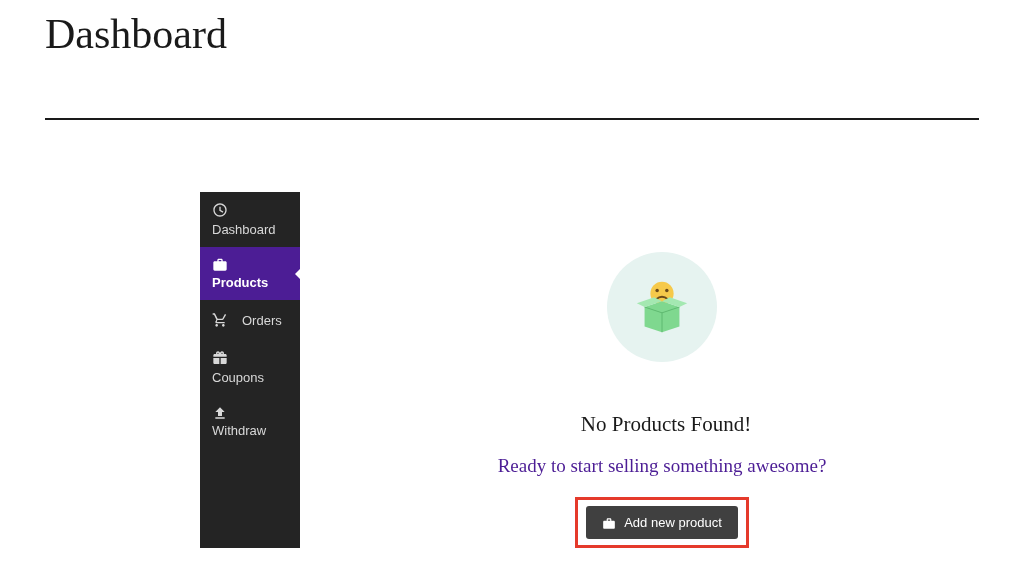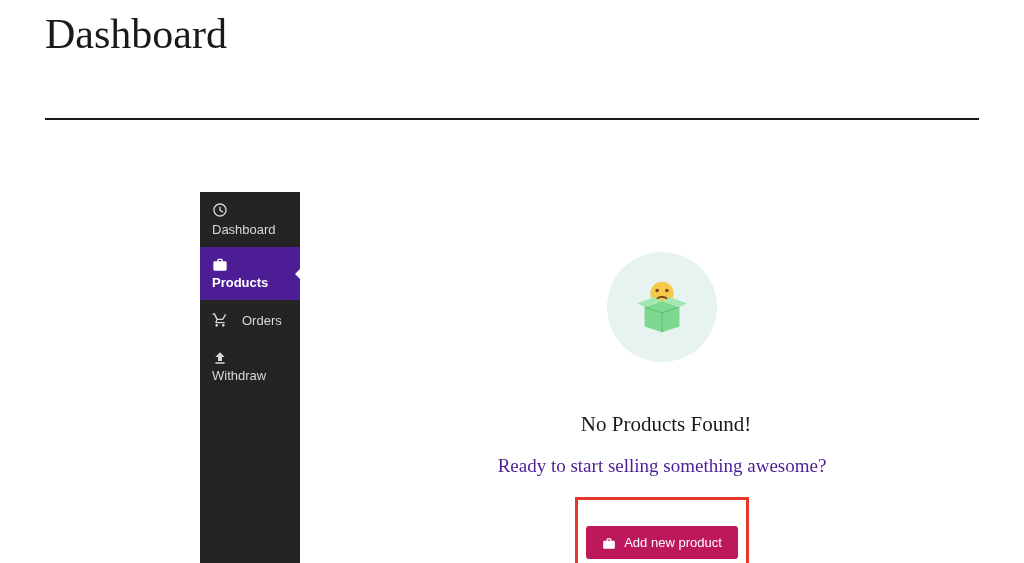--- a/index.html
+++ b/index.html
@@ -121,32 +121,31 @@
       color: #4c1d95;
       margin-bottom: 20px;
       font-family: Georgia, serif;
     }
     .highlight-box {
       border: 3px solid #e53a2b;
       padding: 6px 8px;
       display: inline-block;
     }
     .add-button {
-      background: #be185d;
+      background: #404040;
       color: #ffffff;
       border: none;
       padding: 9px 16px;
       font-size: 13px;
       font-family: Arial, sans-serif;
       border-radius: 3px;
       cursor: pointer;
       display: flex;
       align-items: center;
       gap: 8px;
-      margin-top: 20px;
     }
     .add-button-icon {
       display: inline-flex;
     }
   </style>
 </head>
 <body>
 
 <div class="header">
   <h1 class="page-title">Dashboard</h1>
@@ -176,20 +175,28 @@
 
     <div class="sidebar-item-row">
       <span class="sidebar-item-icon">
         <svg width="16" height="16" viewBox="0 0 24 24" fill="currentColor">
             <path d="M7 18c-1.1 0-2 .9-2 2s.9 2 2 2 2-.9 2-2-.9-2-2-2zm10 0c-1.1 0-2 .9-2 2s.9 2 2 2 2-.9 2-2-.9-2-2-2zM7.2 14.6l.1-.4L8.1 12h7.4c.8 0 1.4-.4 1.8-1l3.9-7-1.8-1-3.9 7H8.5L4.3 2H1v2h2l3.6 7.6-1.4 2.5c-.2.3-.2.6-.2.9 0 1.1.9 2 2 2h12v-2H7.4c-.1 0-.2-.1-.2-.2v-.2z"></path>
           </svg>
       </span>
       <span class="sidebar-item-label">Orders</span>
     </div>
 
+    <div class="sidebar-item">
+      <span class="sidebar-item-icon">
+        <svg width="16" height="16" viewBox="0 0 24 24" fill="currentColor">
+            <path d="M20 6h-2.2c.1-.3.2-.6.2-1 0-1.7-1.3-3-3-3-1 0-1.9.5-2.5 1.3L12 4l-.5-.7C10.9 2.5 10 2 9 2 7.3 2 6 3.3 6 5c0 .4.1.7.2 1H4c-1.1 0-2 .9-2 2v2h20V8c0-1.1-.9-2-2-2zM9 4c.6 0 1 .4 1 1s-.4 1-1 1-1-.4-1-1 .4-1 1-1zm6 0c.6 0 1 .4 1 1s-.4 1-1 1-1-.4-1-1 .4-1 1-1zM2 19c0 1.1.9 2 2 2h7v-9H2v7zm11 2h7c1.1 0 2-.9 2-2v-7h-9v9z"></path>
+          </svg>
+      </span>
+      <span class="sidebar-item-label">Coupons</span>
+    </div>
 
 
 
     <div class="sidebar-item">
       <span class="sidebar-item-icon">
         <svg width="16" height="14" viewBox="0 0 24 20" fill="currentColor">
             <path d="M9 16h6v-6h4l-7-7-7 7h4v6zm-4 2h14v2H5v-2z"></path>
           </svg>
       </span>
       <span class="sidebar-item-label">Withdraw</span>

